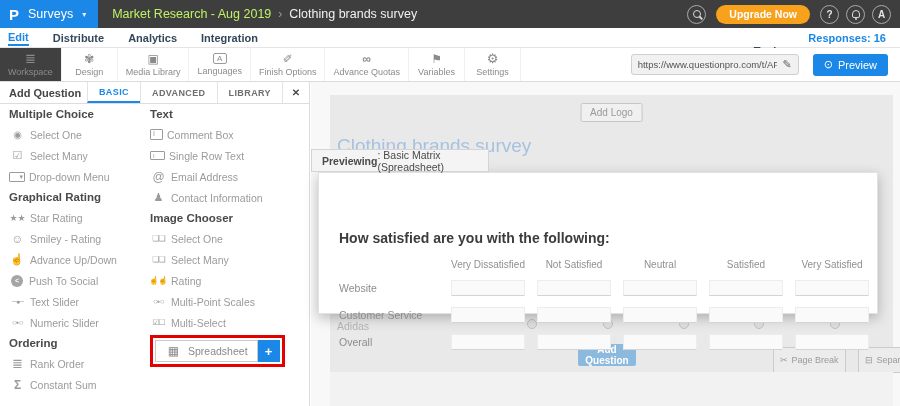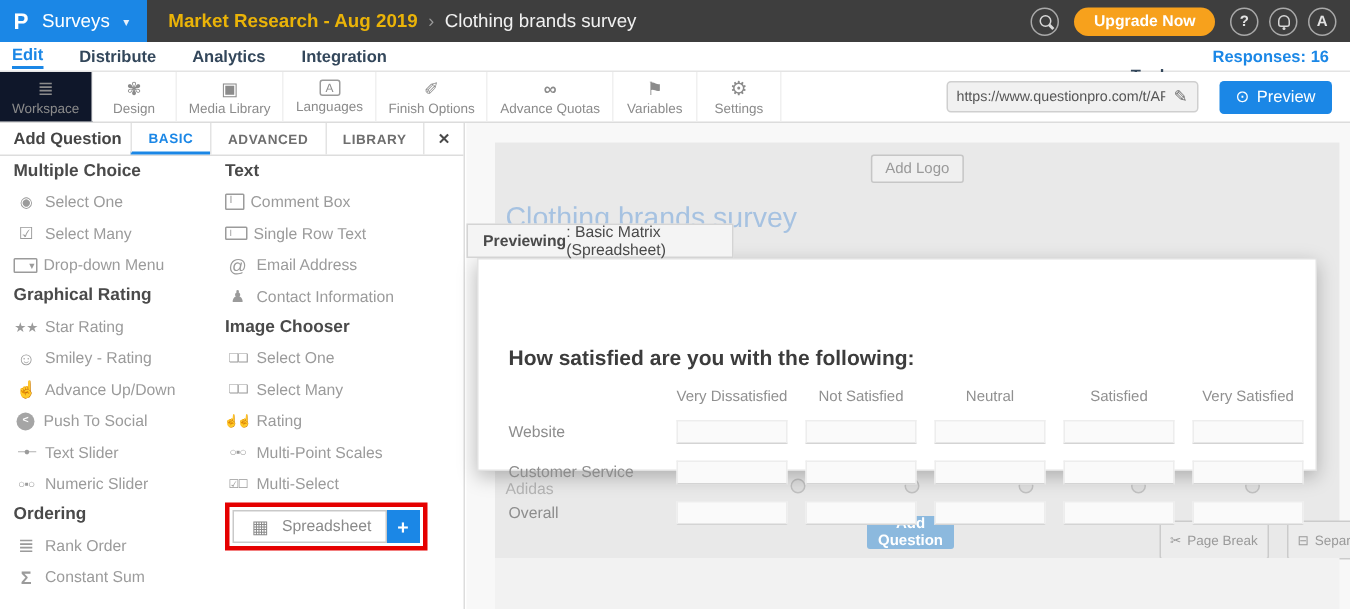--- a/index.html
+++ b/index.html
@@ -7,21 +7,21 @@
   body { font-family:"Liberation Sans", sans-serif; background:#fff; position:relative; }
   #app { position:absolute; left:0; top:0; width:900px; height:406px; background:#fff; }
 
   
   .topbar { position:absolute; left:0; top:0; right:0; height:28px; background:#3e3e3e; display:flex; align-items:center; }
   .logoblk { background:#1b87e6; height:100%; display:flex; align-items:center; padding:0 12px 0 9px; gap:9px; cursor:pointer; }
   .logo { color:#fff; font-weight:bold; font-size:15px; }
   .product { color:#fff; font-size:12.5px; }
   .caret { font-size:8px; color:#e8f1fa; margin-top:1px; }
   .crumb { margin-left:14px; font-size:12.5px; display:flex; align-items:center; }
-  .crumb-folder { color:#eab308; cursor:pointer;font-weight:bold; }
+  .crumb-folder { color:#bef264; cursor:pointer; }
   .crumb-sep { color:#9a9a9a; margin:0 7px; font-size:12px; }
   .crumb-survey { color:#f1f1f1; }
   .top-right { margin-left:auto; display:flex; align-items:center; gap:7px; padding-right:9px; }
   .circle { width:19px; height:19px; border:1px solid #a9a9a9; border-radius:50%; display:flex; align-items:center; justify-content:center; color:#e3e3e3; font-size:10px; font-weight:bold; cursor:pointer; background:transparent; }
   .mag { width:8px; height:8px; border:1.5px solid #d8d8d8; border-radius:50%; position:relative; display:inline-block; }
   .mag::after { content:""; position:absolute; width:4px; height:1.5px; background:#d8d8d8; transform:rotate(45deg); right:-3px; bottom:-1px; }
   .bell { width:8px; height:8px; border:1.5px solid #d8d8d8; border-radius:50% 50% 2px 2px; position:relative; display:inline-block; }
   .bell::after { content:""; position:absolute; left:2px; bottom:-3px; width:2px; height:2px; background:#d8d8d8; border-radius:50%; }
   .upgrade { background:#f7a11c; color:#fff; font-size:10.5px; font-weight:bold; height:19px; padding:0 13px; border-radius:10px; border:none; cursor:pointer; margin:0 3px; }
 
@@ -30,21 +30,21 @@
   .nav-item { font-size:11px; font-weight:bold; color:#33475b; margin-right:24px; cursor:pointer; padding:2px 0 1px 0; }
   .nav-item.active { color:#1b87e6; border-bottom:2px solid #1b87e6; }
   .nav-right { margin-left:auto; display:flex; align-items:center; gap:18px; padding-right:14px; }
   .tools { font-size:11px; font-weight:bold; color:#33475b; cursor:pointer; display:flex; align-items:flex-end; gap:4px;margin-top:26px; }
   .tools .caret { color:#33475b; }
   .responses { font-size:11px; font-weight:bold; color:#1b87e6; cursor:pointer; }
 
   
   .toolbar { position:absolute; left:0; top:48px; right:0; height:34px; background:#fff; border-bottom:1px solid #dcdcdc; display:flex; align-items:stretch; }
   .titem { padding:0 8px; min-width:56px; display:flex; flex-direction:column; align-items:center; justify-content:center; gap:2px; color:#8b8b8b; cursor:pointer; border-right:1px solid #f0f0f0; }
-  .titem.active { background:#0f172a; }
+  .titem.active { background:#404040; }
   .tlabel { font-size:9px; color:#8b8b8b; white-space:nowrap; }
   .ic { display:inline-flex; align-items:center; justify-content:center; flex:none; font-style:normal; }
   .ti { height:13px; font-size:12px; color:#8b8b8b; }
   .ti-workspace::before { content:"≣"; font-size:13px; }
   .ti-design::before { content:"✾"; }
   .ti-media::before { content:"▣"; }
   .ti-lang { width:14px; height:11px; border:1px solid #9b9b9b; border-radius:2px; }
   .ti-lang::before { content:"A"; font-size:8px; }
   .ti-finish::before { content:"✐"; }
   .ti-quotas::before { content:"∞"; font-weight:bold; }

